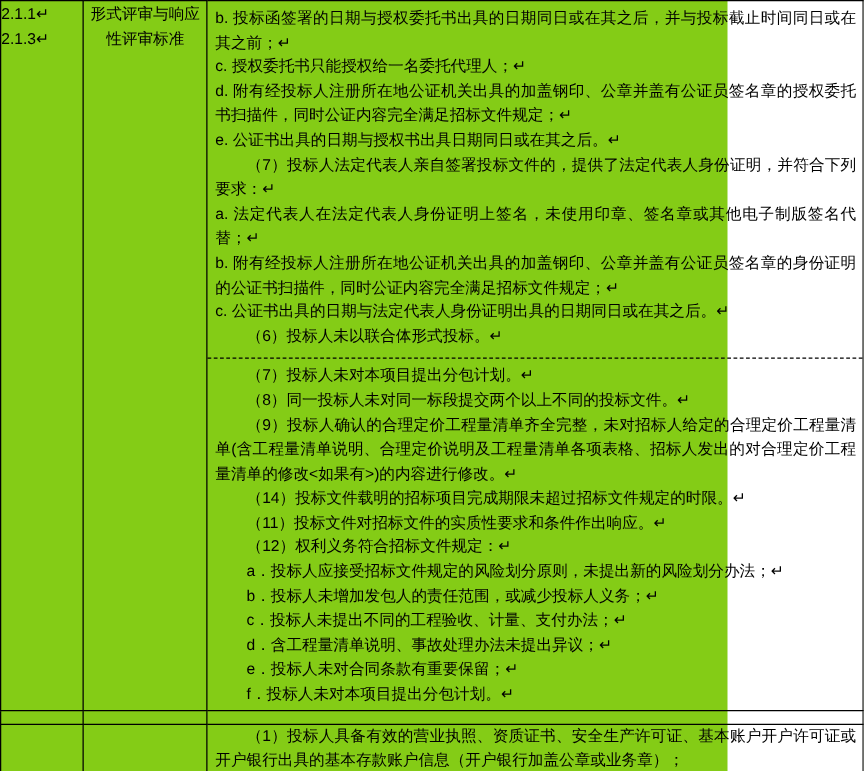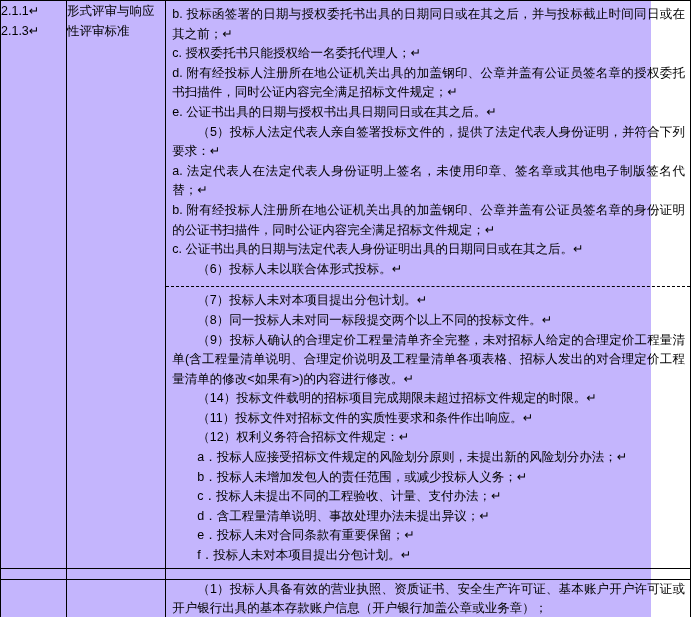--- a/index.html
+++ b/index.html
@@ -9,23 +9,23 @@
   }
   body {
     width: 691px;
     height: 617px;
     font-family: "Liberation Sans", sans-serif;
     color: #000000;
     overflow: hidden;
   }
   .page {
     position: relative;
-    width: 651px;
+    width: 582px;
     height: 617px;
-    background: #c4b5fd;
+    background: #84cc16;
   }
   table.doc-table {
     border-collapse: collapse;
     width: 691px;
     table-layout: fixed;
   }
   table.doc-table td {
     border: 1px solid #000000;
     vertical-align: top;
     padding: 0;
@@ -38,21 +38,21 @@
     font-size: 12.5px;
     line-height: 20px;
     padding: 6px 4px 0 6px;
     text-align: left;
     white-space: pre-line;
   }
   .cell-cat {
     font-size: 12.5px;
     line-height: 20px;
     padding: 6px 3px 0 5px;
-    text-align: left;
+    text-align: center;
   }
   .cell-body {
     padding: 0;
   }
   .para {
     font-size: 12.5px;
     line-height: 19.6px;
     padding: 0 5px 0 6px;
     text-align: justify;
     text-justify: inter-ideograph;
@@ -104,21 +104,21 @@
       <tr>
         <td class="cell-no">2.1.1↵
 2.1.3↵</td>
         <td class="cell-cat">形式评审与响应性评审标准</td>
         <td class="cell-body">
           <div class="sect">
             <div class="para hang seg-top">b. 投标函签署的日期与授权委托书出具的日期同日或在其之后，并与投标截止时间同日或在其之前；↵</div>
             <div class="para hang">c. 授权委托书只能授权给一名委托代理人；↵</div>
             <div class="para hang">d. 附有经投标人注册所在地公证机关出具的加盖钢印、公章并盖有公证员签名章的授权委托书扫描件，同时公证内容完全满足招标文件规定；↵</div>
             <div class="para hang">e. 公证书出具的日期与授权书出具日期同日或在其之后。↵</div>
-            <div class="para indent">（5）投标人法定代表人亲自签署投标文件的，提供了法定代表人身份证明，并符合下列要求：↵</div>
+            <div class="para indent">（7）投标人法定代表人亲自签署投标文件的，提供了法定代表人身份证明，并符合下列要求：↵</div>
             <div class="para hang">a. 法定代表人在法定代表人身份证明上签名，未使用印章、签名章或其他电子制版签名代替；↵</div>
             <div class="para hang">b. 附有经投标人注册所在地公证机关出具的加盖钢印、公章并盖有公证员签名章的身份证明的公证书扫描件，同时公证内容完全满足招标文件规定；↵</div>
             <div class="para hang">c. 公证书出具的日期与法定代表人身份证明出具的日期同日或在其之后。↵</div>
             <div class="para indent block-pad-bottom">（6）投标人未以联合体形式投标。↵</div>
           </div>
           <div class="dashed-sep"></div>
           <div class="sect">
             <div class="para indent seg-top">（7）投标人未对本项目提出分包计划。↵</div>
             <div class="para indent">（8）同一投标人未对同一标段提交两个以上不同的投标文件。↵</div>
             <div class="para indent">（9）投标人确认的合理定价工程量清单齐全完整，未对招标人给定的合理定价工程量清单(含工程量清单说明、合理定价说明及工程量清单各项表格、招标人发出的对合理定价工程量清单的修改&lt;如果有&gt;)的内容进行修改。↵</div>

